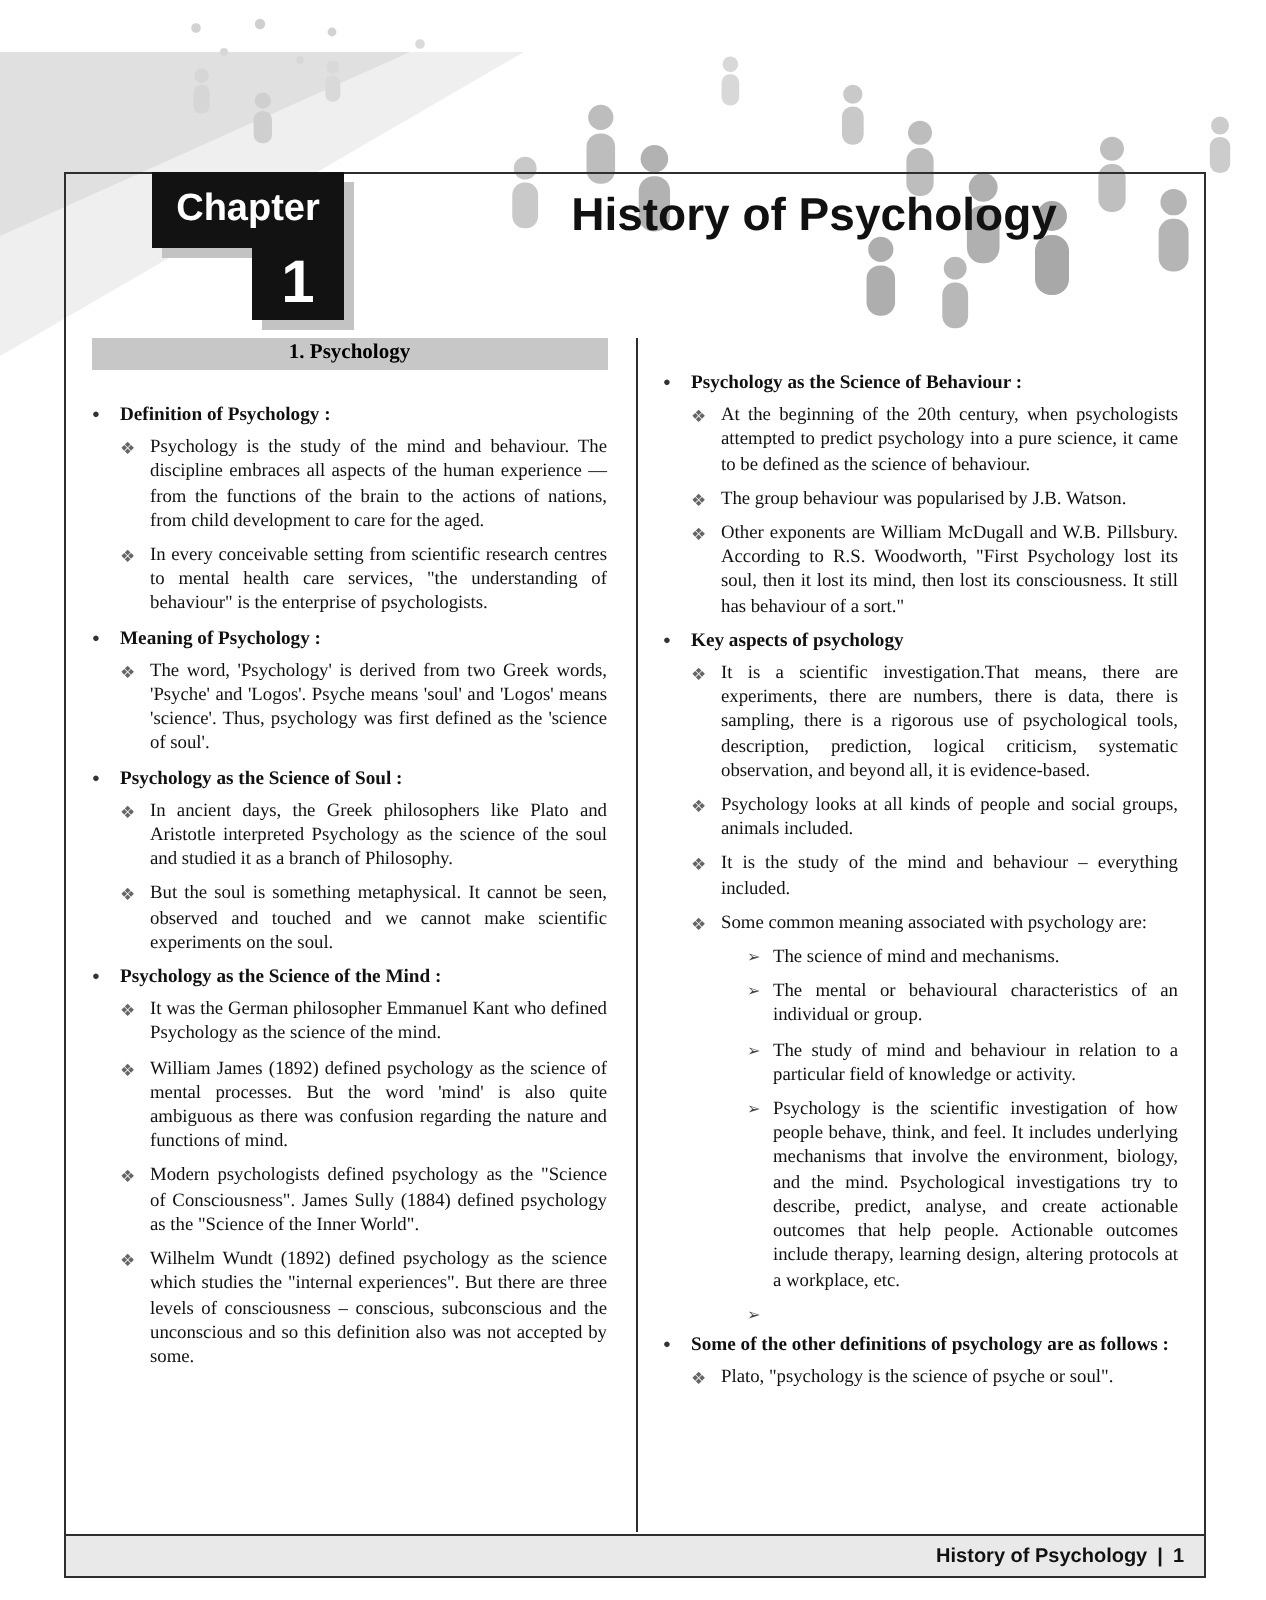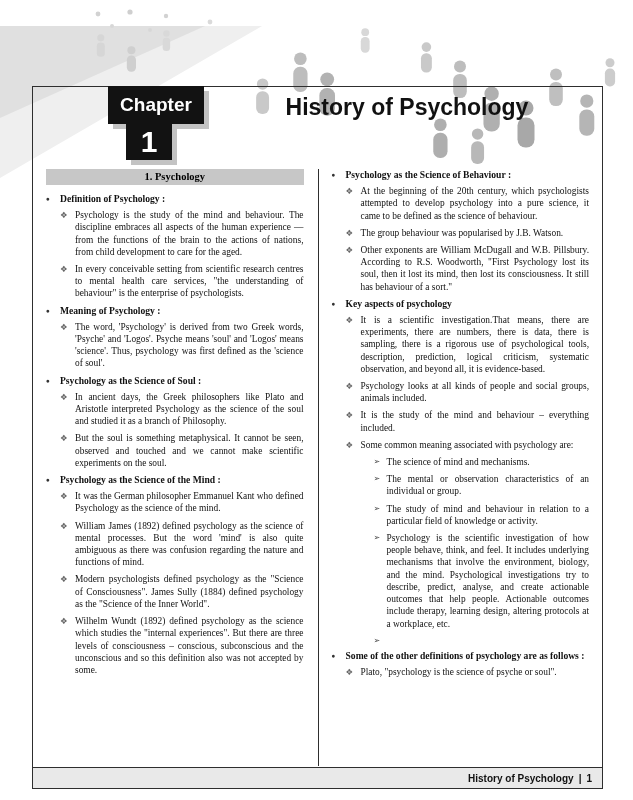--- a/index.html
+++ b/index.html
@@ -14,21 +14,20 @@
   
   .deco { position:absolute; top:0; left:0; z-index:0; }
 
   
   .chapter-badge { position:absolute; left:76px; top:86px; z-index:3; width:96px; }
   .chapter-top {
     background:#121212; color:#fff; width:96px; height:38px;
     display:flex; align-items:center; justify-content:center;
     font-family:"Liberation Sans", sans-serif; font-weight:bold; font-size:19px;
     box-shadow:5px 5px 0 #c3c3c3;
-    margin-left:32px;
   }
   .chapter-num {
     position:absolute; right:0; top:38px;
     background:#121212; color:#fff; width:46px; height:36px;
     display:flex; align-items:center; justify-content:center;
     font-family:"Liberation Sans", sans-serif; font-weight:bold; font-size:30px;
     box-shadow:5px 5px 0 #c3c3c3;
   }
 
   .page-title {
@@ -57,21 +56,21 @@
     font-weight:bold; font-size:10.5px; height:16px; line-height:16px;
     margin-bottom:8px;
   }
 
   
   .item { display:flex; margin-bottom:5px; }
   .item .bullet { flex:0 0 14px; text-align:left; }
   .item .text { flex:1 1 auto; text-align:justify; font-size:9.4px; line-height:12.2px; color:#111; }
 
   .item.heading { margin-top:3px; margin-bottom:4px; }
-  .col .item:first-child { margin-top:0; }
+  .col .item:first-child { margin-top:17px; }
   .item.heading .text { font-weight:bold; font-size:9.6px; }
   .item.heading .bullet { font-size:6.5px; color:#333; padding-top:2px; }
 
   .item.sub { padding-left:14px; }
   .item.sub .bullet { flex-basis:15px; font-size:8.5px; color:#666; padding-top:1px; }
 
   .item.arrow { padding-left:42px; }
   .item.arrow .bullet { flex-basis:13px; font-size:8px; color:#444; padding-top:1px; }
 
   
@@ -190,21 +189,21 @@
         </div>
     </div>
     <div class="col">
       <div>
           <div class="item heading">
             <span class="bullet">●</span>
             <span class="text">Psychology as the Science of Behaviour :</span>
           </div>
           <div class="item sub">
             <span class="bullet">❖</span>
-            <span class="text">At the beginning of the 20th century, which psychologists attempted to develop psychology into a pure science, it came to be defined as the science of behaviour.</span>
+            <span class="text">At the beginning of the 20th century, when psychologists attempted to predict psychology into a pure science, it came to be defined as the science of behaviour.</span>
           </div>
           <div class="item sub">
             <span class="bullet">❖</span>
             <span class="text">The group behaviour was popularised by J.B. Watson.</span>
           </div>
           <div class="item sub">
             <span class="bullet">❖</span>
             <span class="text">Other exponents are William McDugall and W.B. Pillsbury. According to R.S. Woodworth, "First Psychology lost its soul, then it lost its mind, then lost its consciousness. It still has behaviour of a sort."</span>
           </div>
           <div class="item heading">
@@ -226,21 +225,21 @@
           <div class="item sub">
             <span class="bullet">❖</span>
             <span class="text">Some common meaning associated with psychology are:</span>
           </div>
           <div class="item arrow">
             <span class="bullet">➢</span>
             <span class="text">The science of mind and mechanisms.</span>
           </div>
           <div class="item arrow">
             <span class="bullet">➢</span>
-            <span class="text">The mental or observation characteristics of an individual or group.</span>
+            <span class="text">The mental or behavioural characteristics of an individual or group.</span>
           </div>
           <div class="item arrow">
             <span class="bullet">➢</span>
             <span class="text">The study of mind and behaviour in relation to a particular field of knowledge or activity.</span>
           </div>
           <div class="item arrow">
             <span class="bullet">➢</span>
             <span class="text">Psychology is the scientific investigation of how people behave, think, and feel. It includes underlying mechanisms that involve the environment, biology, and the mind. Psychological investigations try to describe, predict, analyse, and create actionable outcomes that help people. Actionable outcomes include therapy, learning design, altering protocols at a workplace, etc.</span>
           </div>
           <div class="item arrow">

